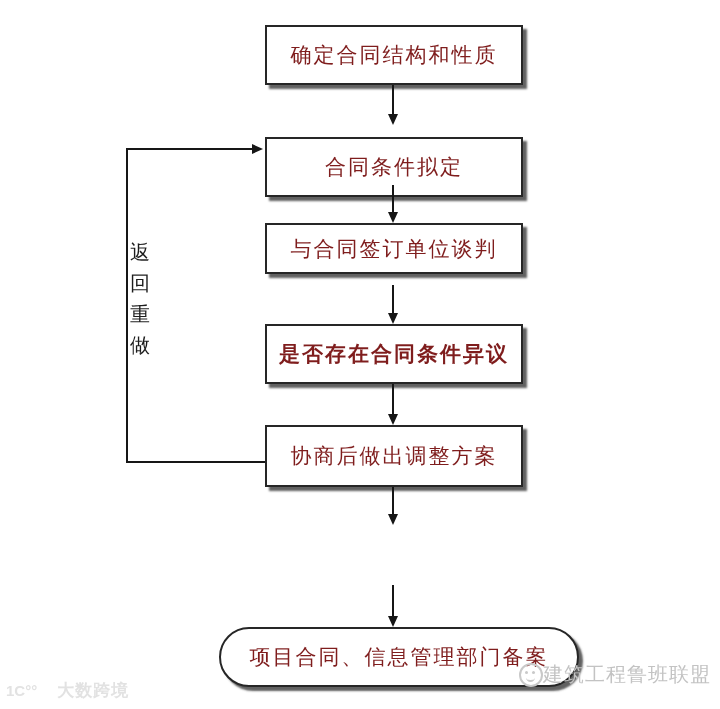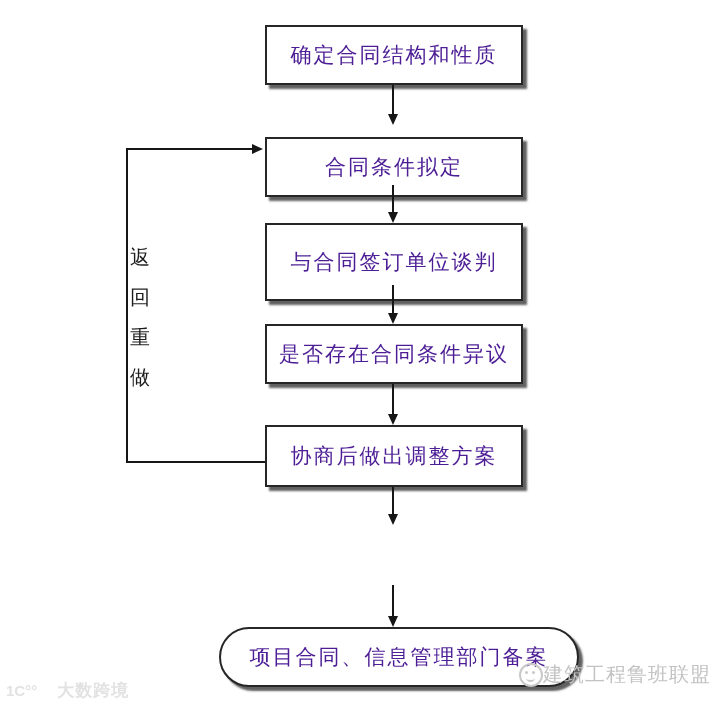--- a/index.html
+++ b/index.html
@@ -11,21 +11,21 @@
     font-family:"Liberation Serif","DejaVu Serif",serif;
   }
   
   .step-box{
     position:absolute;
     box-sizing:border-box;
     background:#ffffff;
     border:2px solid #262626;
     box-shadow:4px 4px 2px rgba(62,62,62,0.82);
     display:flex;align-items:center;justify-content:center;
-    font-size:21px;color:#4c1d95;letter-spacing:2px;
+    font-size:21px;color:#7f1d1d;letter-spacing:2px;
     white-space:nowrap;
   }
   
   .varrow{position:absolute;left:388px;width:10px;}
   .varrow::before{
     content:"";position:absolute;left:4px;top:0;bottom:10px;width:2px;background:#161616;
   }
   .varrow::after{
     content:"";position:absolute;left:0;bottom:0;width:0;height:0;
     border-left:5px solid transparent;border-right:5px solid transparent;
@@ -35,21 +35,21 @@
   .loop-v{position:absolute;left:126px;top:149px;width:2px;height:314px;background:#161616;}
   .loop-h-top{position:absolute;left:126px;top:148px;width:127px;height:2px;background:#161616;}
   .loop-head{
     position:absolute;left:252px;top:144px;width:0;height:0;
     border-top:5px solid transparent;border-bottom:5px solid transparent;
     border-left:11px solid #161616;
   }
   .loop-h-bottom{position:absolute;left:126px;top:461px;width:139px;height:2px;background:#161616;}
   .loop-label{
     position:absolute;left:128px;top:237px;width:24px;
-    font-size:20px;line-height:40px;color:#1c1c1c;
+    font-size:20px;line-height:31px;color:#1c1c1c;
     word-break:break-all;text-align:center;
   }
   
   .wm-right{
     position:absolute;left:519px;top:661px;
     display:flex;align-items:center;gap:0;
     color:#c3c3c3;font-size:20px;letter-spacing:1px;white-space:nowrap;
   }
   .wm-face{
     width:20px;height:20px;border:2px solid #c9c9c9;border-radius:50%;
@@ -79,25 +79,25 @@
 <div id="canvas">
 
   <div class="step-box" style="left:265px;top:25px;width:258px;height:60px;">
     <span>确定合同结构和性质</span>
   </div>
 
   <div class="step-box" style="left:265px;top:125px;width:258px;height:60px;margin-top:12px;">
     <span>合同条件拟定</span>
   </div>
 
-  <div class="step-box" style="left:265px;top:223px;width:258px;height:78px;justify-content:center;">
+  <div class="step-box" style="left:265px;top:223px;width:258px;height:51px;justify-content:center;">
     <span>与合同签订单位谈判</span>
   </div>
 
-  <div class="step-box" style="left:265px;top:324px;width:258px;height:60px;">
+  <div class="step-box" style="left:265px;top:324px;width:258px;height:60px;font-weight:bold;">
     <span>是否存在合同条件异议</span>
   </div>
 
   <div class="step-box" style="left:265px;top:425px;width:258px;height:62px;">
     <span>协商后做出调整方案</span>
   </div>
 
 
   <div class="step-box" style="left:219px;top:627px;width:360px;height:60px;border-radius:30px;">
     <span>项目合同、信息管理部门备案</span>

